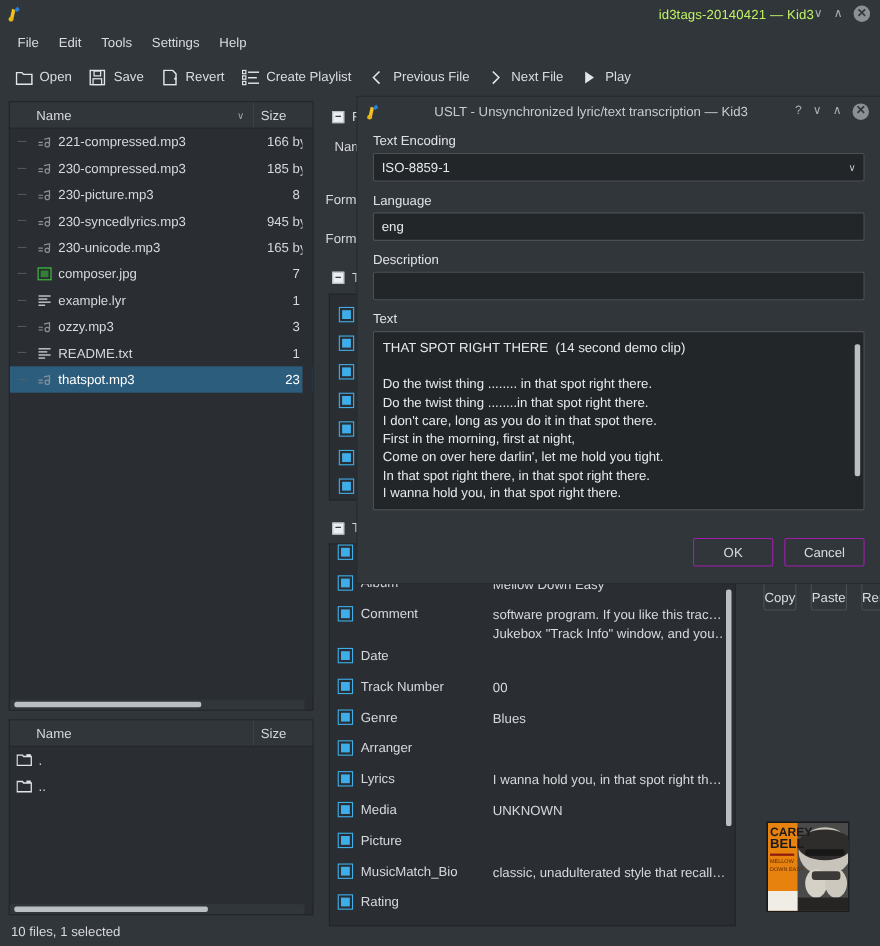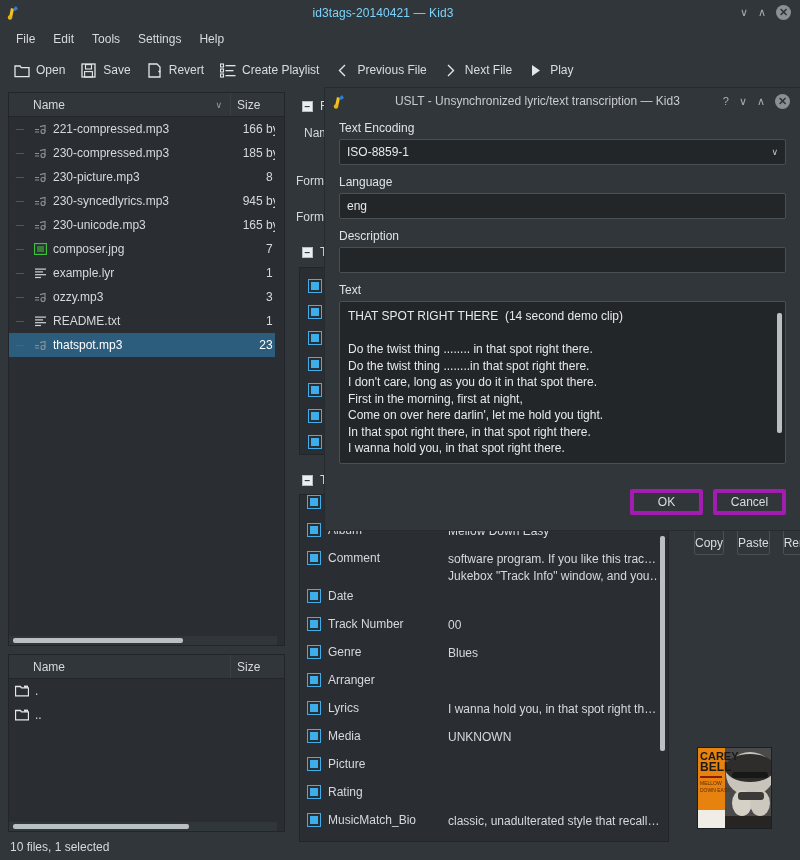--- a/index.html
+++ b/index.html
@@ -13,21 +13,21 @@
   }
   #app { position: relative; width: 800px; height: 860px; }
 
   
   .titlebar {
     position: absolute; left: 0; top: 0; width: 800px; height: 25px;
     background: #31363b;
     display: flex; align-items: center;
   }
   .tb-icon { width: 26px; height: 25px; display: flex; align-items: center; justify-content: center; }
-  .tb-title { flex: 1; text-align: center; font-size: 12px; color: #7dd3fc; letter-spacing: .1px; }
+  .tb-title { flex: 1; text-align: right; font-size: 12px; color: #bef264; letter-spacing: .1px; }
   .tb-btns { display: flex; align-items: center; gap: 10px; padding-right: 9px; color: #a8adb2; }
   .tb-btns span { font-size: 11px; line-height: 1; cursor: pointer; }
   .closebtn {
     width: 15px; height: 15px; border-radius: 50%;
     background: #8b9095; color: #31363b; font-size: 10px; font-weight: bold;
     display: flex; align-items: center; justify-content: center;
   }
 
   
   .menubar {
@@ -143,21 +143,21 @@
   }
   .textbox .ta {
     position: absolute; inset: 0; padding: 6px 16px 0 8px;
     font-size: 12px; color: #e6e9ec; line-height: 16.5px;
     white-space: pre; overflow: hidden;
   }
   .tb-vs { position: absolute; right: 2px; top: 3px; width: 8px; bottom: 3px; }
   .tb-vs i { display: block; position: absolute; left: 2px; top: 8px; width: 5px; height: 120px; background: #babfc4; border-radius: 2px; }
   .dlg-foot { display: flex; justify-content: flex-end; gap: 10px; padding: 13px 13px 0 13px; }
   .dbtn {
-    width: 73px; height: 26px; background: #31363b; border: 4px solid #a21caf; border-radius: 2px;
+    width: 73px; height: 26px; background: #31363b; border: 1px solid #a21caf; border-radius: 2px;
     font-size: 12px; color: #dadde0; display: flex; align-items: center; justify-content: center; cursor: pointer;
   }
 </style>
 </head>
 <body>
 
 <div id="app">
 
   <div class="titlebar">
     <div class="tb-icon">
@@ -590,33 +590,33 @@
           </span>
           <span class="tname">Picture</span>
           <span class="tval"></span>
         </div>
         <div class="trow">
           <span class="tcheck">
             <span class="cbico">
               <i></i>
             </span>
           </span>
-          <span class="tname">Rating</span>
-          <span class="tval"></span>
-        </div>
-        <div class="trow">
-          <span class="tcheck">
-            <span class="cbico">
-              <i></i>
-            </span>
-          </span>
           <span class="tname">MusicMatch_Bio</span>
           <span class="tval">
             <span class="l">classic, unadulterated style that recall…</span>
           </span>
+        </div>
+        <div class="trow">
+          <span class="tcheck">
+            <span class="cbico">
+              <i></i>
+            </span>
+          </span>
+          <span class="tname">Rating</span>
+          <span class="tval"></span>
         </div>
       </div>
     <div class="vscroll-track" style="right:1px;top:1px;bottom:1px;background:#2a2e32">
       <div class="vthumb" style="height:215px;margin-top:40px"></div>
     </div>
   </div>
 
   <div class="btncol">
     <div class="sbtn">Copy</div>
     <div class="sbtn">Paste</div>

